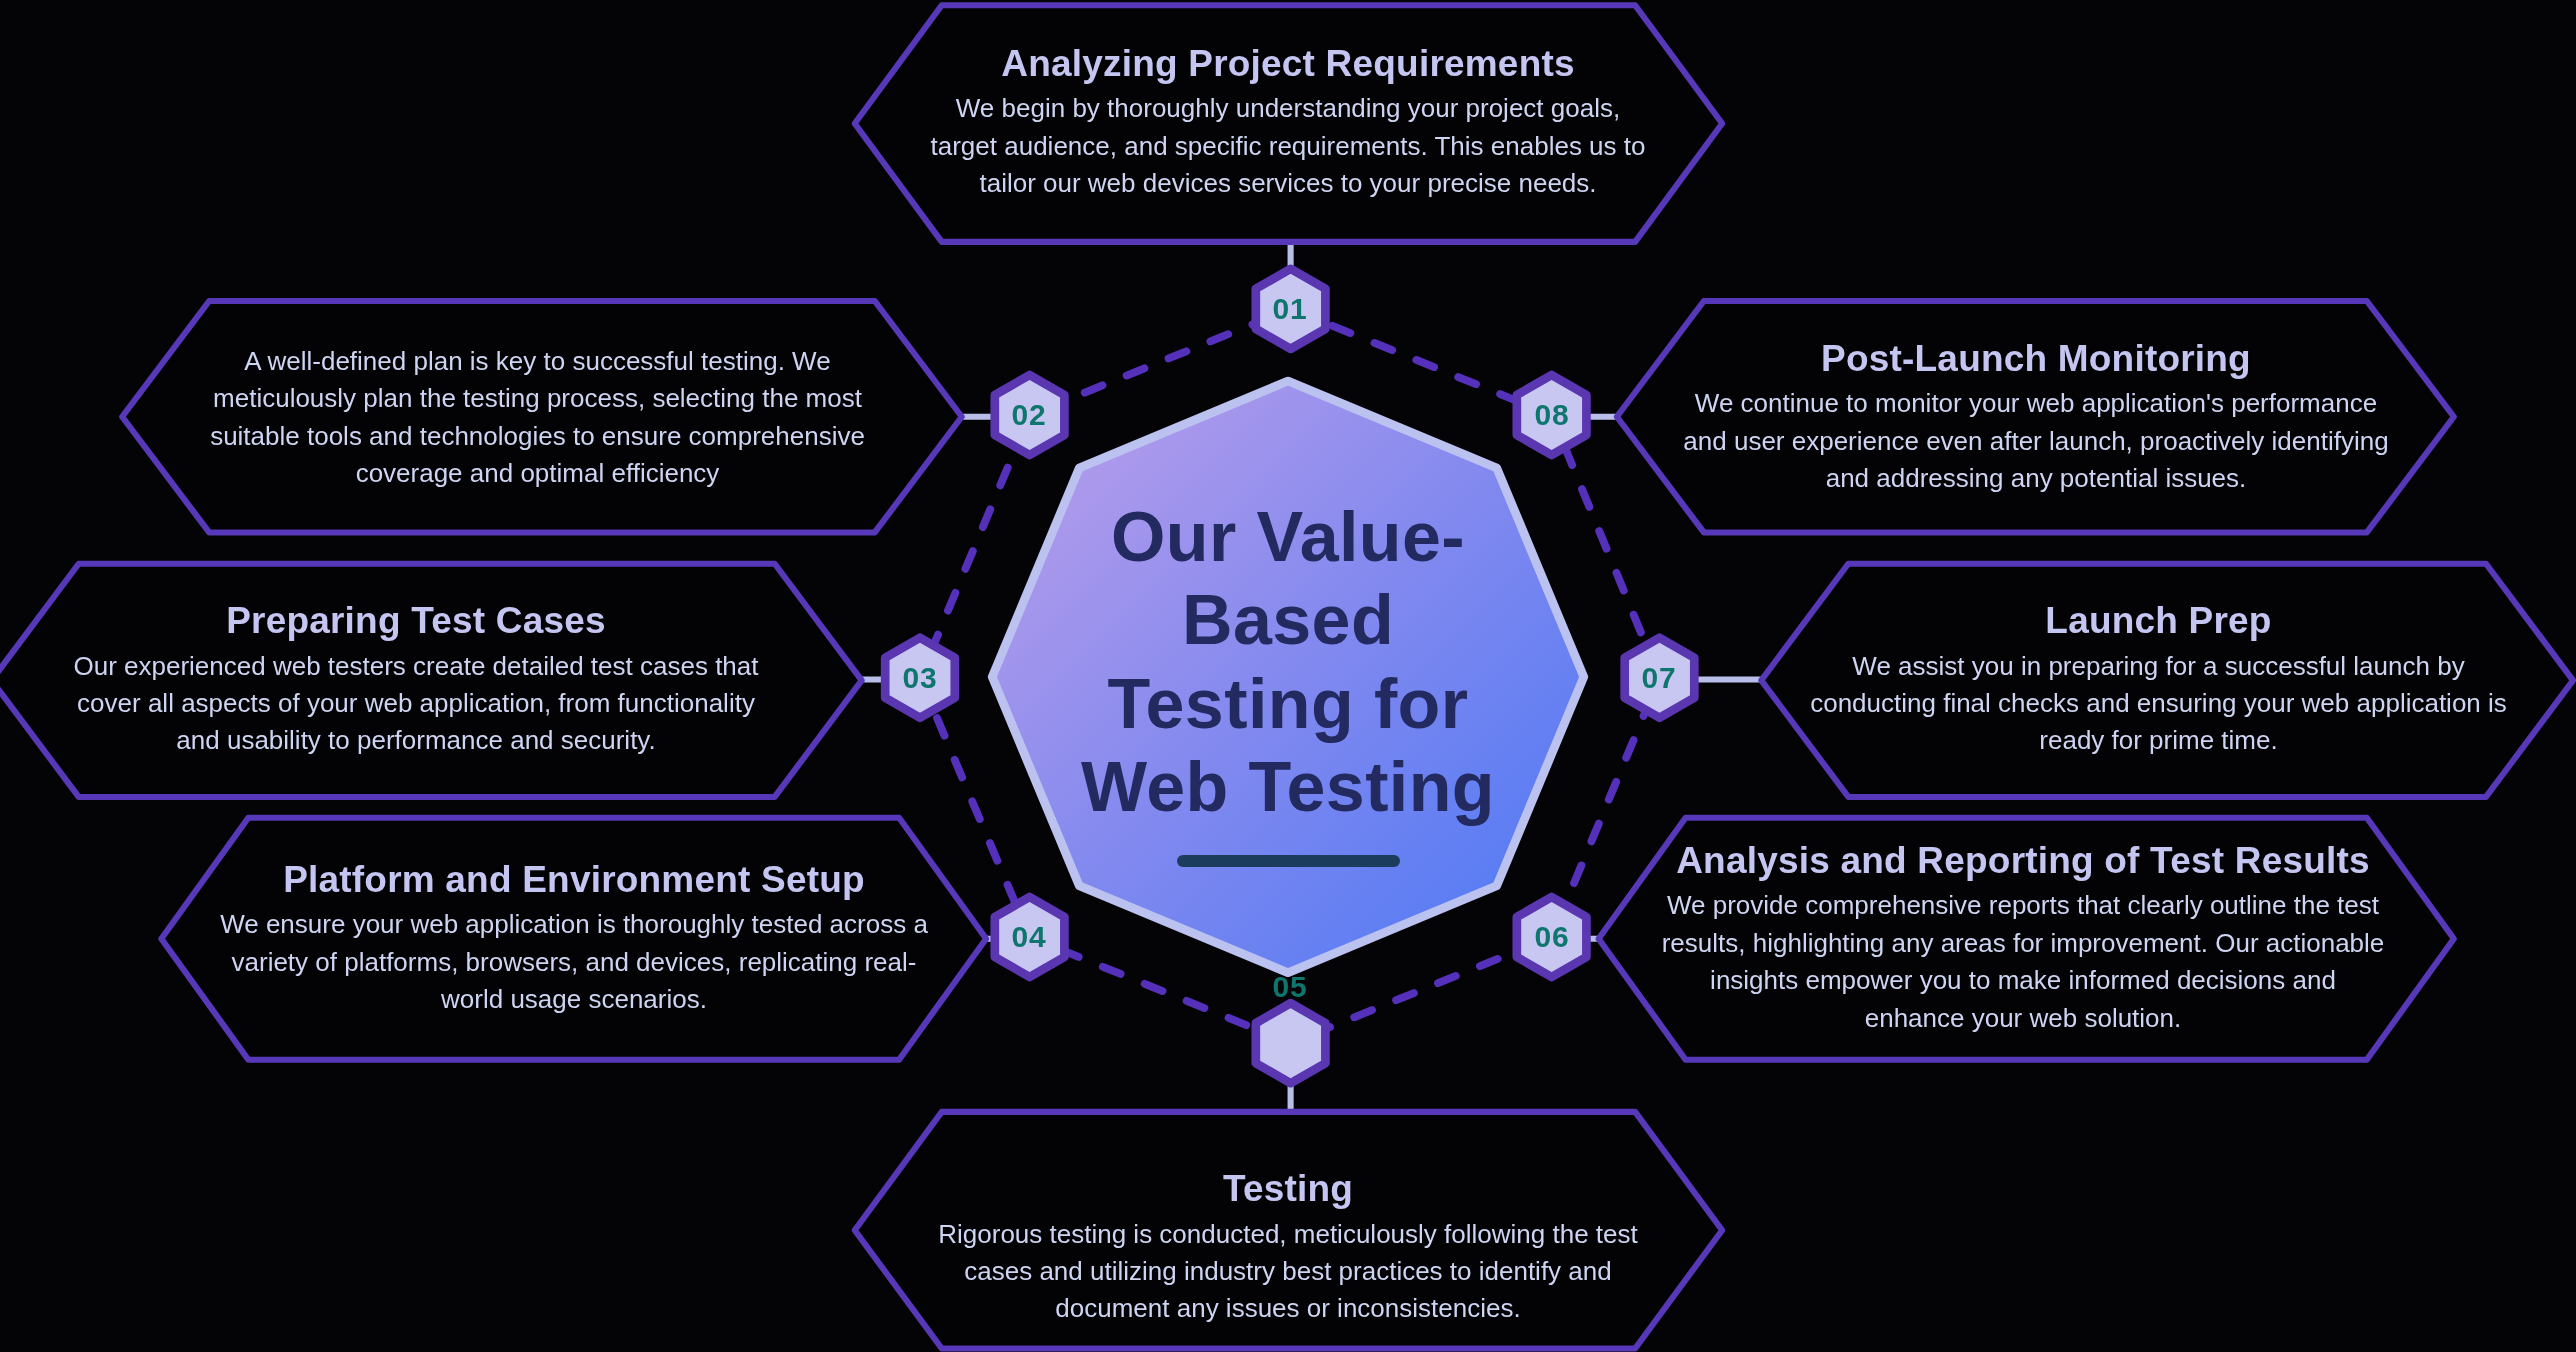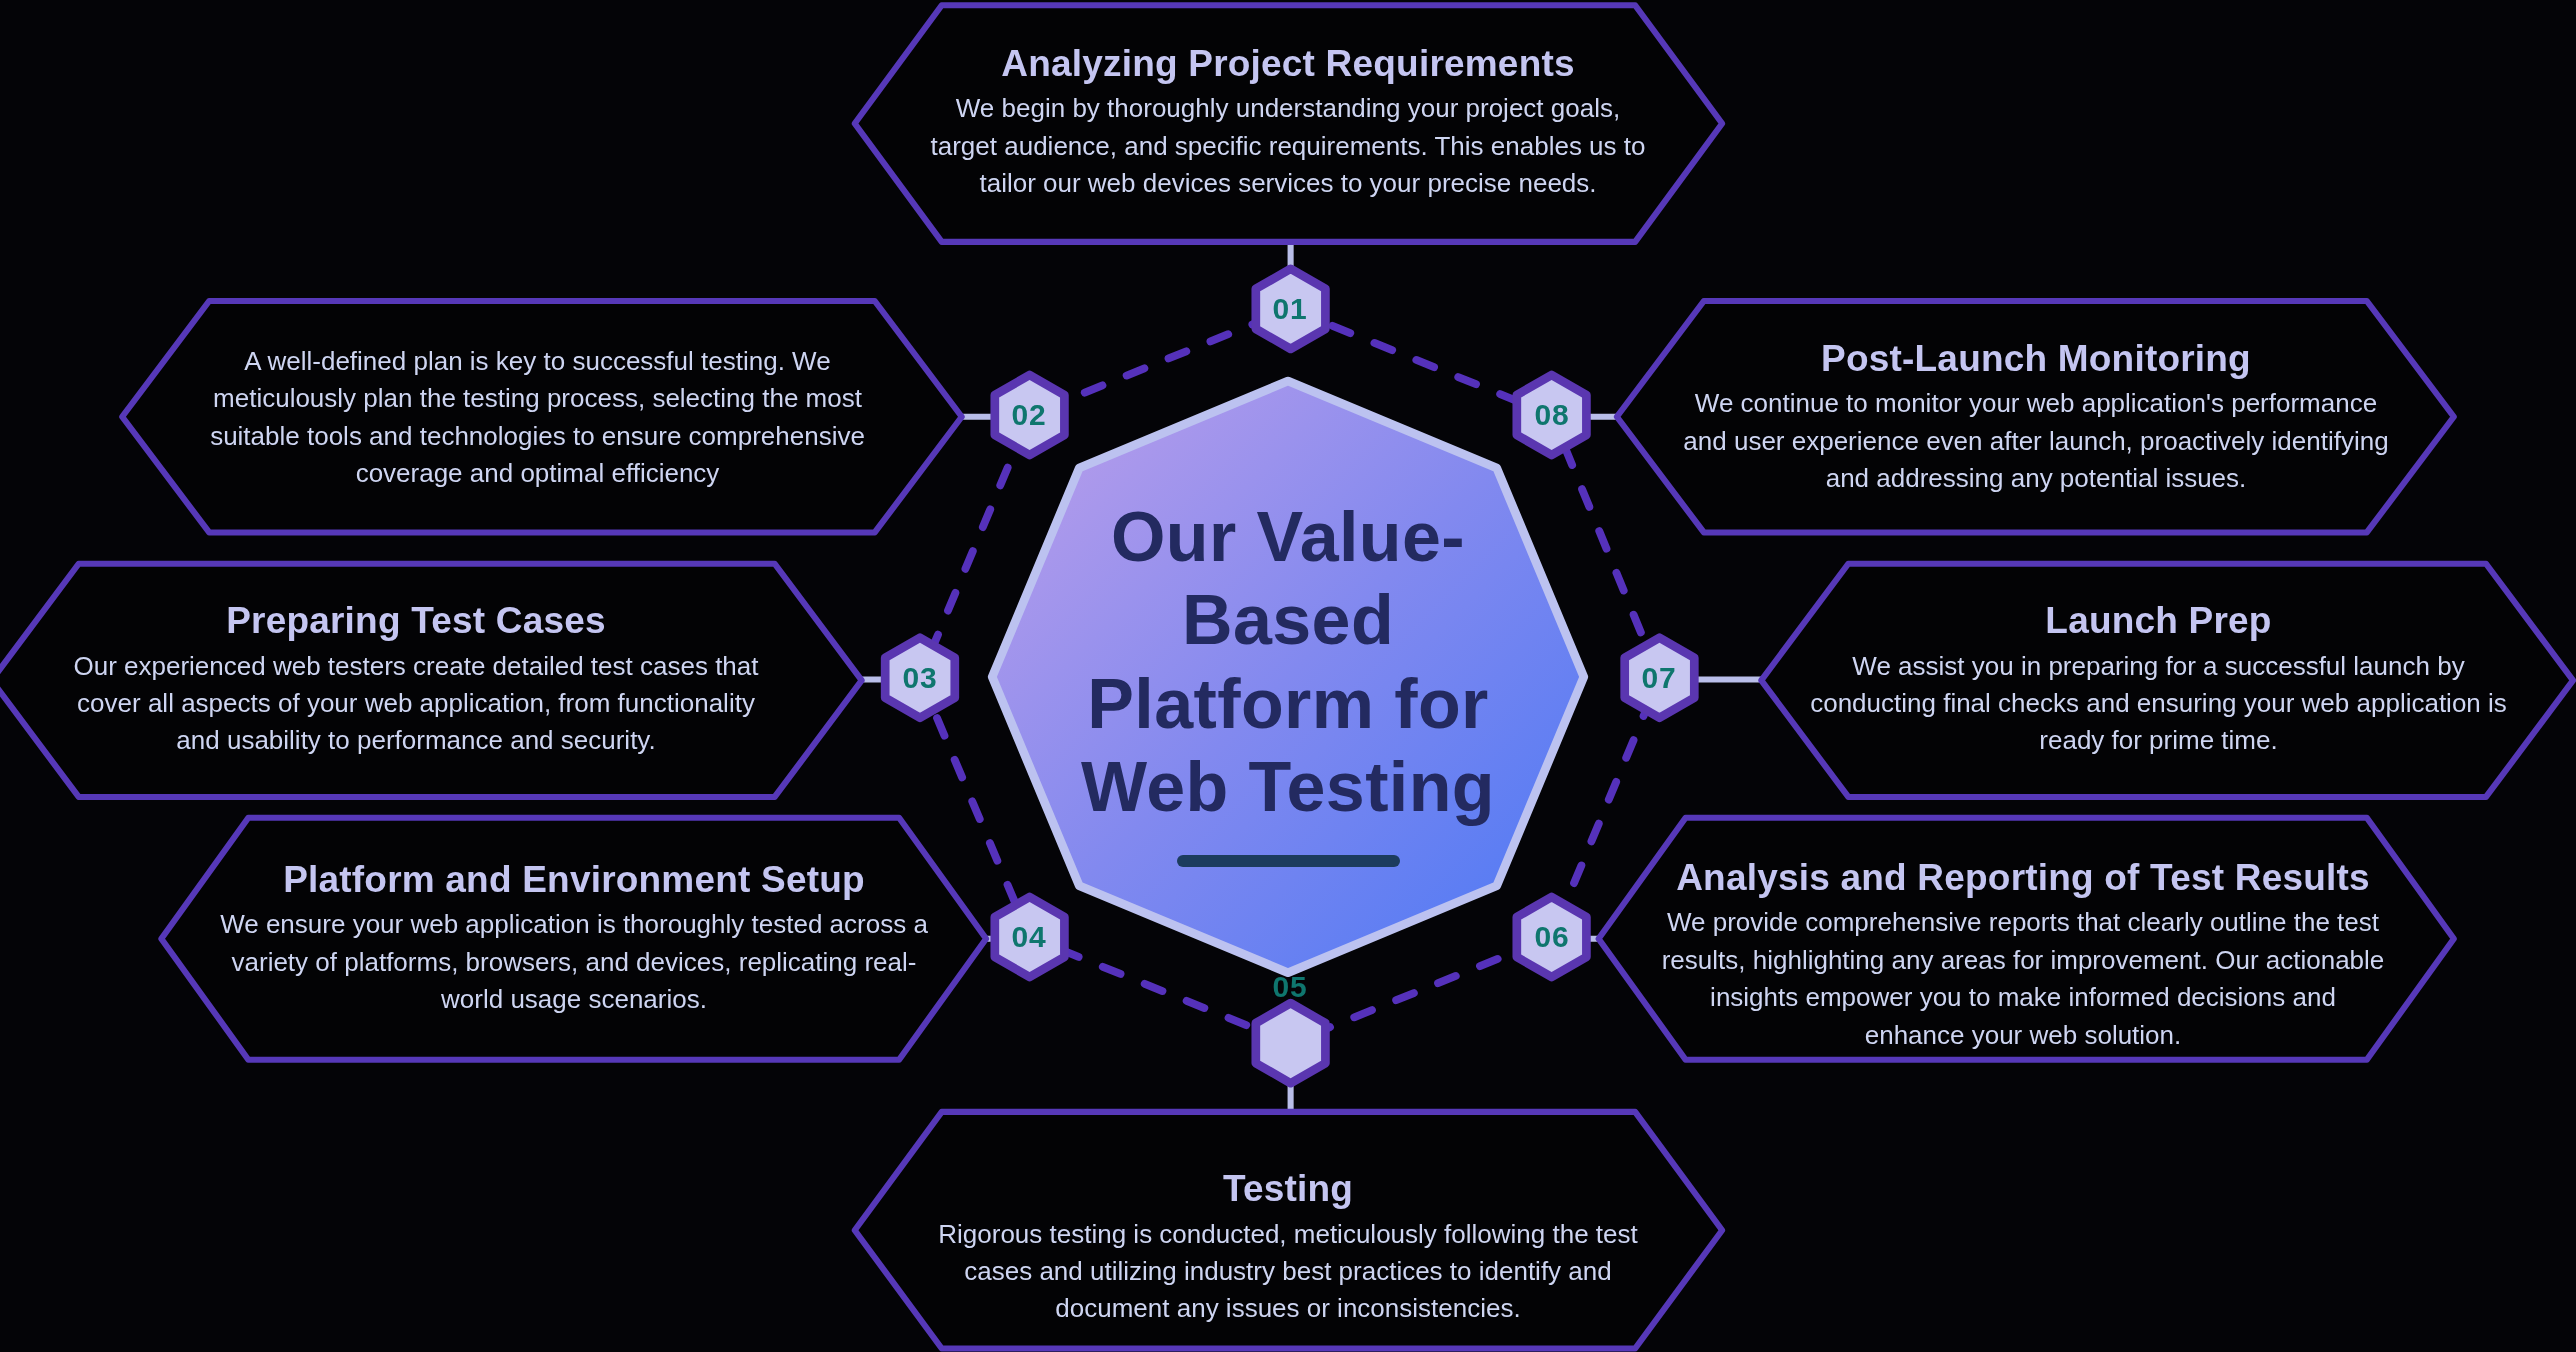--- a/index.html
+++ b/index.html
@@ -45,21 +45,21 @@
     font-size: 26px;
     font-weight: 400;
     color: #ced5f2;
     line-height: 1.44;
   }
   .b1 { left: 927px; top: 8.7px;   width: 722px; height: 228px; }
   .b2 { left: 187px;  top: 305px;  width: 701px; height: 225px; }
   .b3 { left: 55px;   top: 567px;  width: 722px; height: 226px; }
   .b4 { left: 213px;  top: 822px;  width: 722px; height: 233px; }
   .b5 { left: 927px; top: 1168px; width: 722px; height: 160px; }
-  .b6 { left: 1660px; top: 822px;  width: 726px; height: 233px; margin-top: 17px; }
+  .b6 { left: 1660px; top: 822px;  width: 726px; height: 233px; }
   .b7 { left: 1808px; top: 567px;  width: 701px; height: 226px; }
   .b8 { left: 1681px; top: 305px;  width: 710px; height: 225px; }
 
   .badge-num {
     position: absolute;
     width: 78px;
     height: 78px;
     display: flex;
     align-items: center;
     justify-content: center;
@@ -187,19 +187,19 @@
   <div class="badge-num n3">03</div>
   <div class="badge-num n4">04</div>
   <div class="badge-num n5">05</div>
   <div class="badge-num n6">06</div>
   <div class="badge-num n7">07</div>
   <div class="badge-num n8">08</div>
 
   <div class="center-text">
     <div class="center-line">Our Value-</div>
     <div class="center-line">Based</div>
-    <div class="center-line">Platform for</div>
+    <div class="center-line">Testing for</div>
     <div class="center-line">Web Testing</div>
     <div class="center-underline"></div>
   </div>
 
 </div>
 
 
 </body></html>

